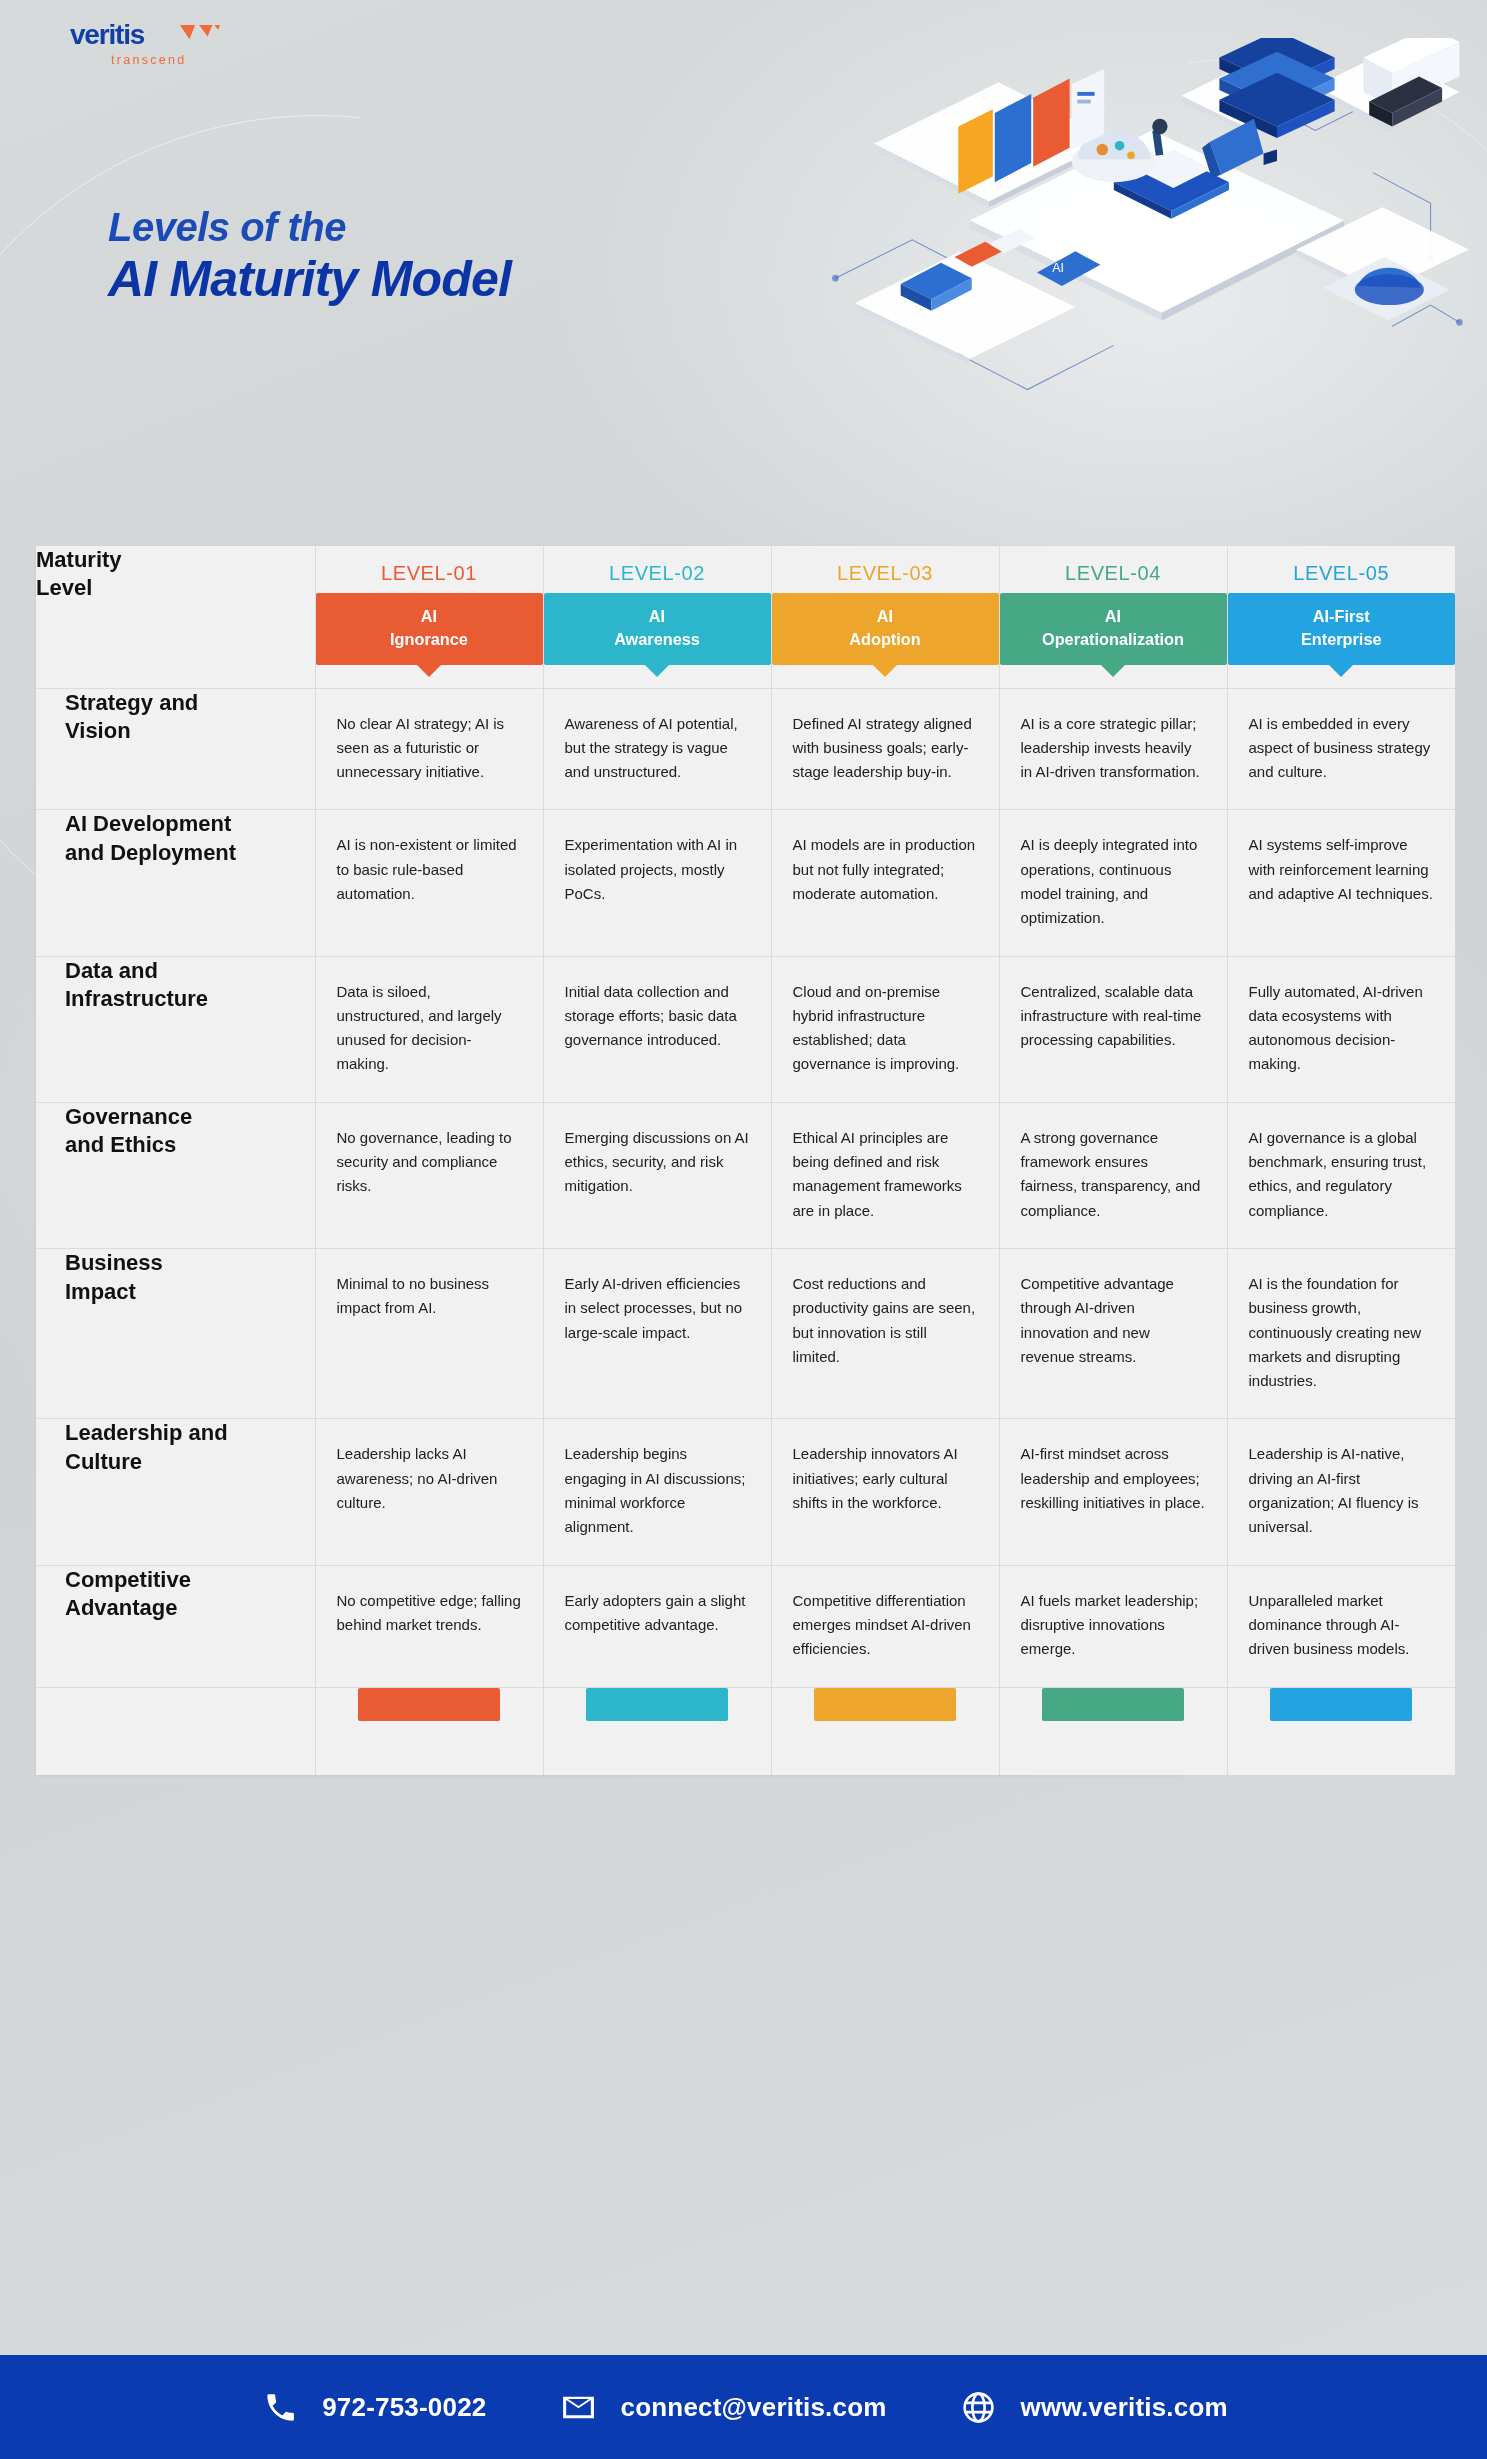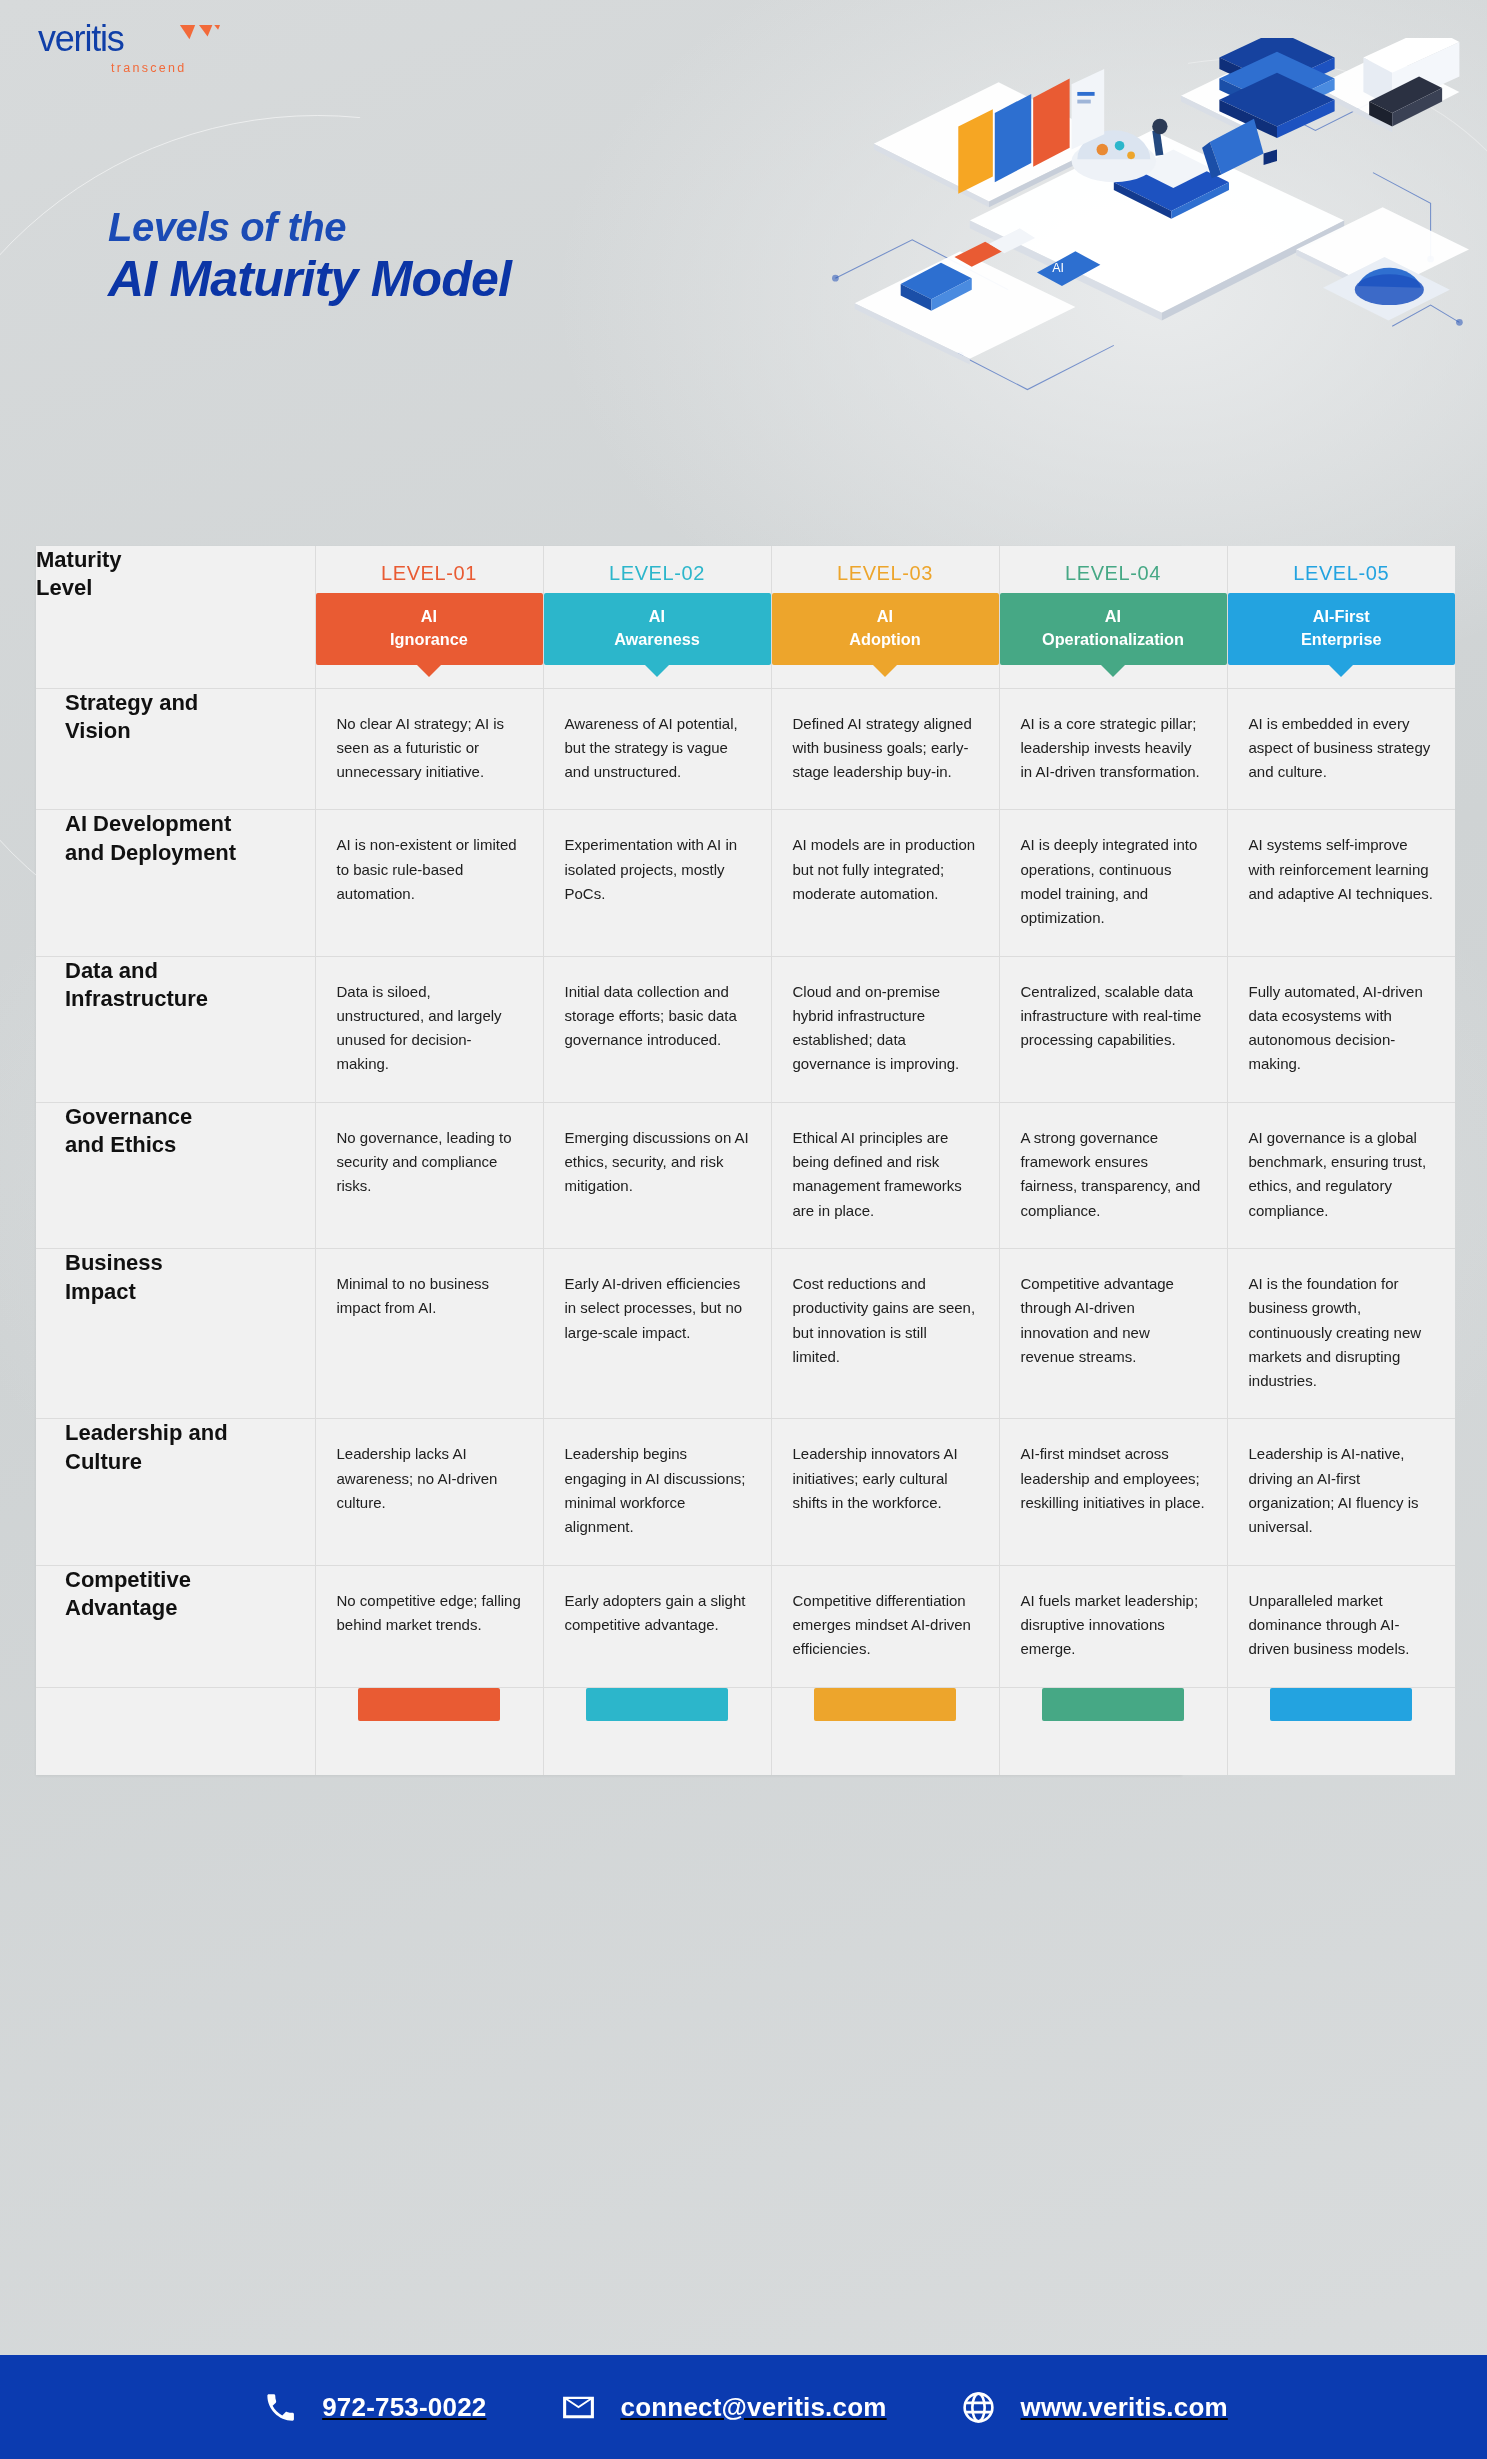--- a/index.html
+++ b/index.html
@@ -29,22 +29,23 @@
   .sw2 { left: 192px; top: 403px; width: 1249px; height: 730px;
          border: 1.9px solid rgba(255,255,255,.45); border-radius: 50% 50% 50% 50%/ 60% 60% 40% 40%;
          clip-path: polygon(0 55%, 100% 20%, 100% 100%, 0 100%); }
   .sw3 { left: 941px; top: 58px; width: 615px; height: 500px;
          border: 1.9px solid rgba(255,255,255,.35); border-radius: 50%;
          clip-path: polygon(40% 0, 100% 0, 100% 70%, 55% 100%); }
 
   
   .logo { position: absolute; left: 38px; top: 21px; }
   .logo-word {
-    font-size: 36px; font-weight: 400; color: #103fa8; letter-spacing: -1.2px;
+    font-size: 28px; font-weight: 700; color: #103fa8; letter-spacing: -1.2px;
     line-height: 1;
+    margin-left: 32px;
   }
   .logo-mark { position: absolute; left: 140px; top: 1.9px; }
   .logo-sub {
     margin-left: 73px; margin-top: 3.8px;
     font-size: 12.5px; color: #f26a3a; letter-spacing: 2.3px; font-weight: 400;
   }
 
   
   .title-block { position: absolute; left: 108px; top: 204px; font-style: italic; }
   .title-line1 { font-size: 40px; font-weight: 700; color: #1b4bb5; letter-spacing: -0.5px; line-height: 1.18; }
@@ -98,21 +99,21 @@
   .foot-row td { height: 88px; border-right: 1px solid #dcdcdc; vertical-align: middle; }
   .foot-row td:last-child { border-right: none; }
   .foot-swatch { width: 142px; height: 33px; margin: 0 auto; border-radius: 1.9px; }
 
   
   .footer {
     position: absolute; left: 0; bottom: 0; width: 1487px; height: 104px;
     background: #0b3bb0; display: flex; align-items: center; justify-content: center;
     gap: 71px;
   }
-  .f-item { display: flex; align-items: center; gap: 21px; text-decoration: underline; }
+  .f-item { display: flex; align-items: center; gap: 21px; }
   .f-item .f-text { color: #fff; font-size: 26px; font-weight: 700; letter-spacing: 0.2px; }
   .f-ico { width: 42px; height: 42px; display: flex; align-items: center; justify-content: center; }
 </style>
 </head>
 <body>
 
 <div class="page">
 
   <div class="bg-swoosh sw1"></div>
   <div class="bg-swoosh sw2"></div>

